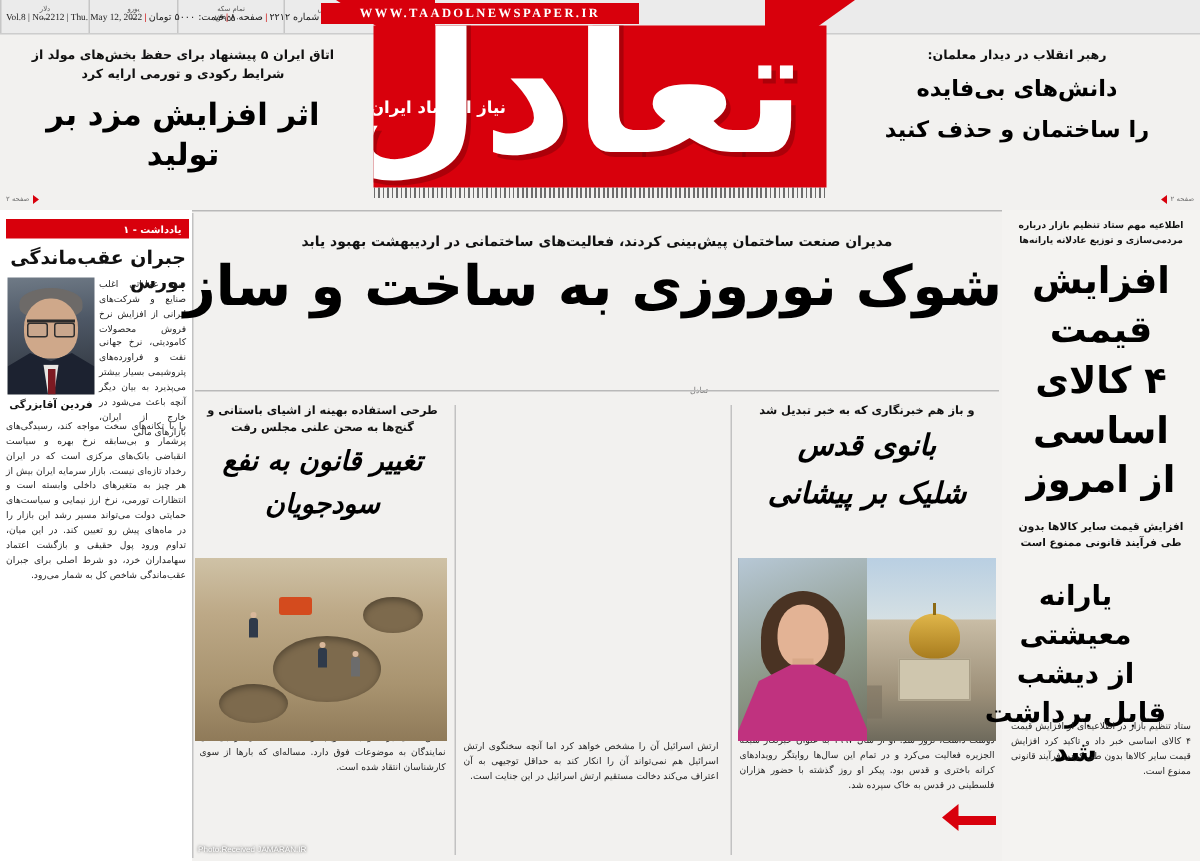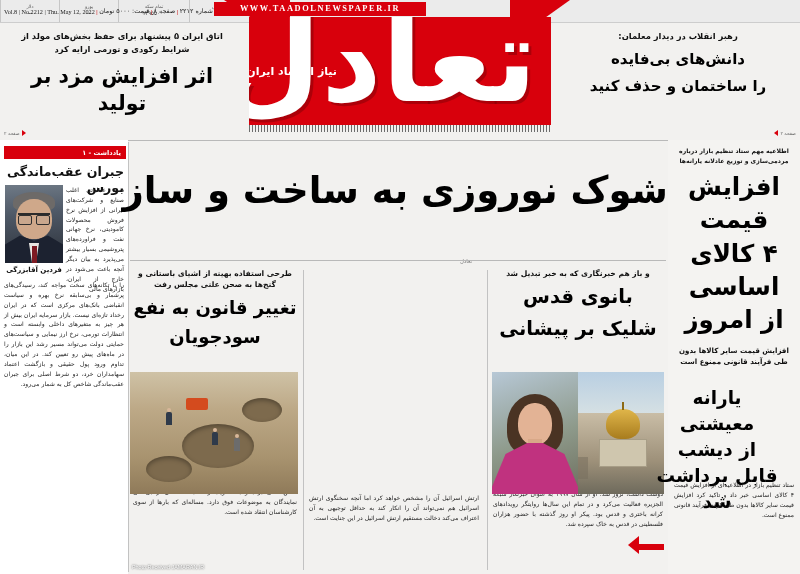--- a/index.html
+++ b/index.html
@@ -215,20 +215,21 @@
   .subcol.b{right:186px;width:176px;}
   .subcol.c{right:368px;width:170px;}
   .sub-kick{
     text-align:center;font-size:7.6px;font-weight:bold;color:#111;line-height:1.5;
     padding:2px 6px 0;
   }
   .sub-head{
     margin-top:5px;text-align:center;
     font-size:19.5px;font-weight:bold;color:#000;line-height:1.34;
     letter-spacing:-.3px;
+    font-style:italic;
   }
   .sub-head.sm{font-size:18px;}
   .sub-body{
     margin-top:6px;text-align:justify;font-size:6.1px;line-height:1.62;color:#1d1d1d;
     padding:0 3px;
   }
   .sub-body .bl{color:#d8000c;font-weight:bold;}
 
   
   .photo{
@@ -402,20 +403,21 @@
         <div class="np-suit"></div>
         <div class="np-shirt"></div>
         <div class="np-tie"></div>
       </div>
       <div class="note-caption">فردین آقابزرگی</div>
       <div class="note-body">سود عملیاتی اغلب صنایع و شرکت‌های ایرانی از افزایش نرخ فروش محصولات کامودیتی، نرخ جهانی نفت و فراورده‌های پتروشیمی بسیار بیشتر می‌پذیرد به بیان دیگر آنچه باعث می‌شود در خارج از ایران، بازارهای مالی</div>
       <div class="note-body2">را با تکانه‌های سخت مواجه کند، رسیدگی‌های پرشمار و بی‌سابقه نرخ بهره و سیاست انقباضی بانک‌های مرکزی است که در ایران رخداد تازه‌ای نیست. بازار سرمایه ایران بیش از هر چیز به متغیرهای داخلی وابسته است و انتظارات تورمی، نرخ ارز نیمایی و سیاست‌های حمایتی دولت می‌تواند مسیر رشد این بازار را در ماه‌های پیش رو تعیین کند. در این میان، تداوم ورود پول حقیقی و بازگشت اعتماد سهامداران خرد، دو شرط اصلی برای جبران عقب‌ماندگی شاخص کل به شمار می‌رود.</div>
     </div>
 
     <div class="maincol">
+      <div class="lead-kick">مدیران صنعت ساختمان پیش‌بینی کردند، فعالیت‌های ساختمانی در اردیبهشت بهبود یابد</div>
       <div class="lead-head">شوک نوروزی به ساخت و ساز</div>
       <div class="lead-byline">تعادل</div>
 
       <div class="rule-h" style="left:2px;top:120px;width:536px;"></div>
 
       <div class="subs">
         <div class="rule-v" style="right:180px;top:4px;height:300px;"></div>
         <div class="rule-v" style="right:364px;top:4px;height:300px;"></div>
 
         <div class="subcol a">

